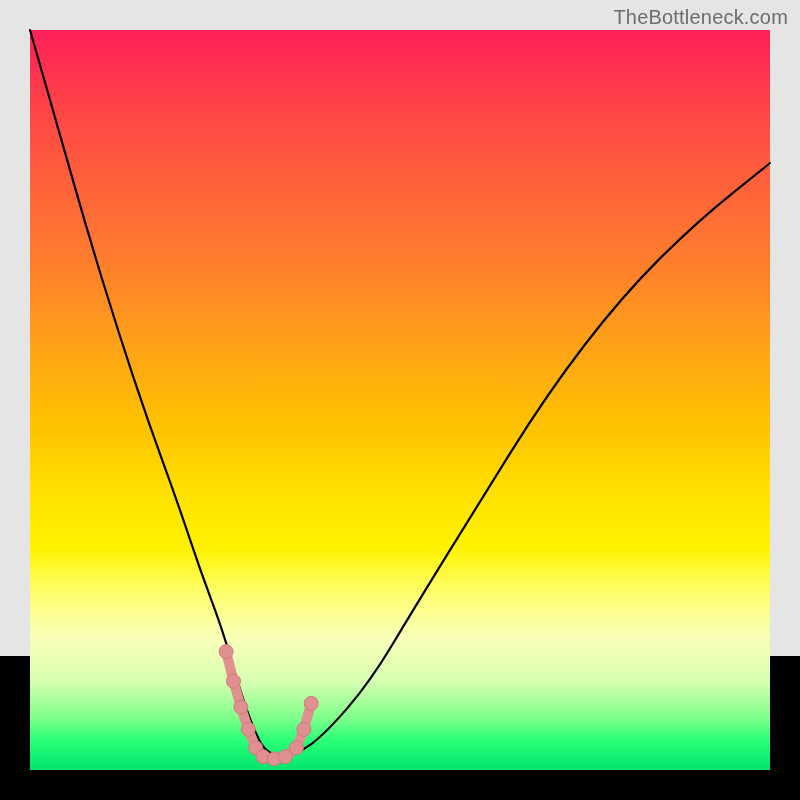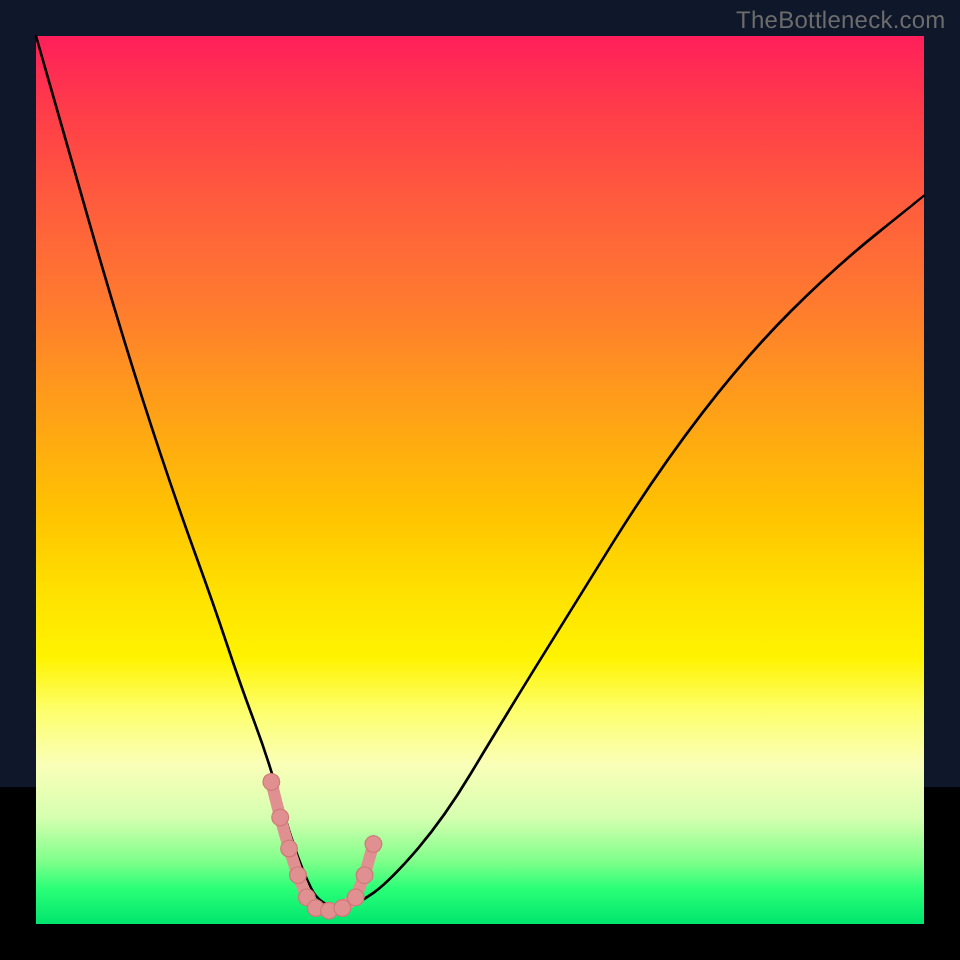--- a/index.html
+++ b/index.html
@@ -10,21 +10,21 @@
     background: #000;
     font-family: Arial, Helvetica, sans-serif;
     overflow: hidden;
   }
   .frame {
     position: absolute;
     left: 0;
     top: 0;
     width: 800px;
     height: 656px;
-    background: #0f172a;
+    background: #e5e5e5;
   }
   .plot-area {
     position: absolute;
     left: 30px;
     top: 30px;
     width: 740px;
     height: 740px;
     
     background: linear-gradient(
       to bottom,

